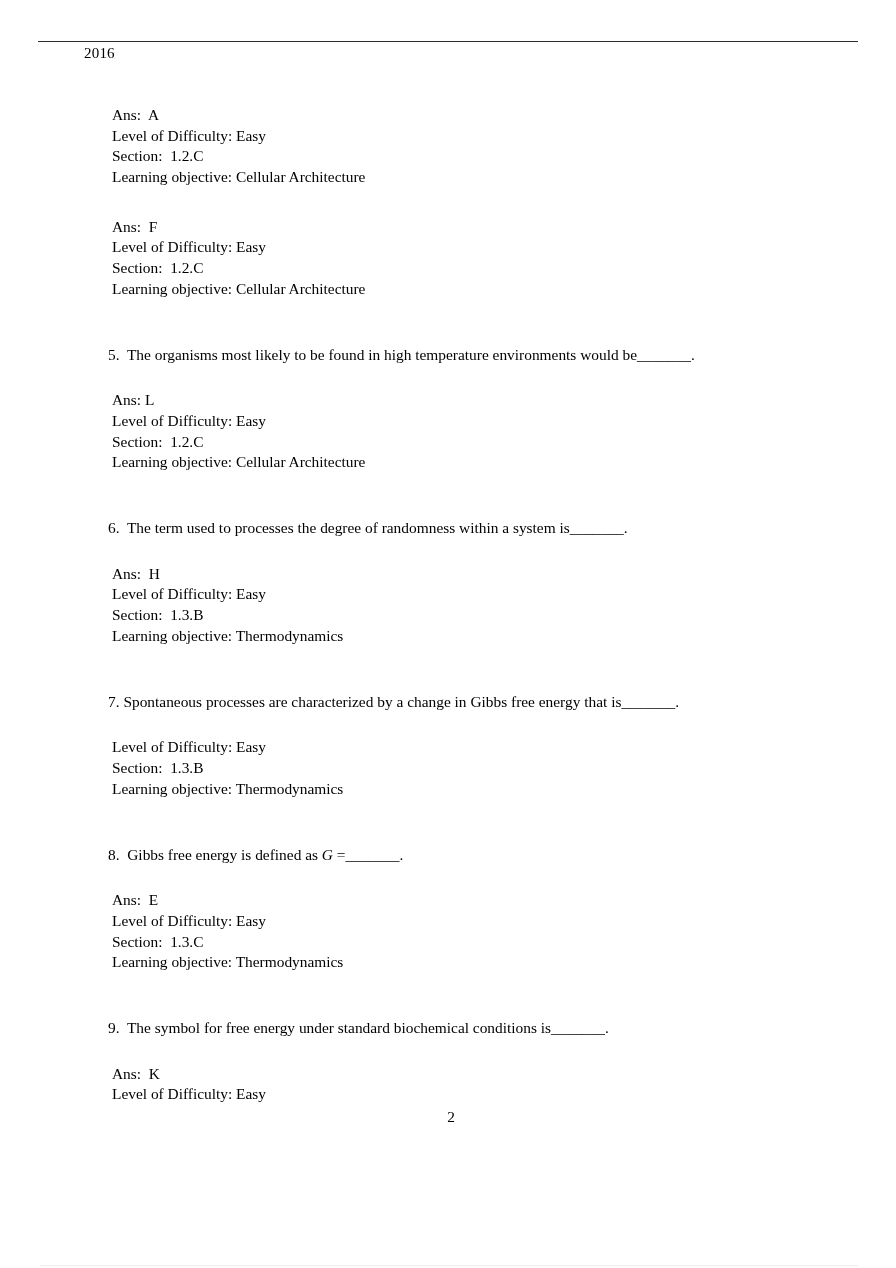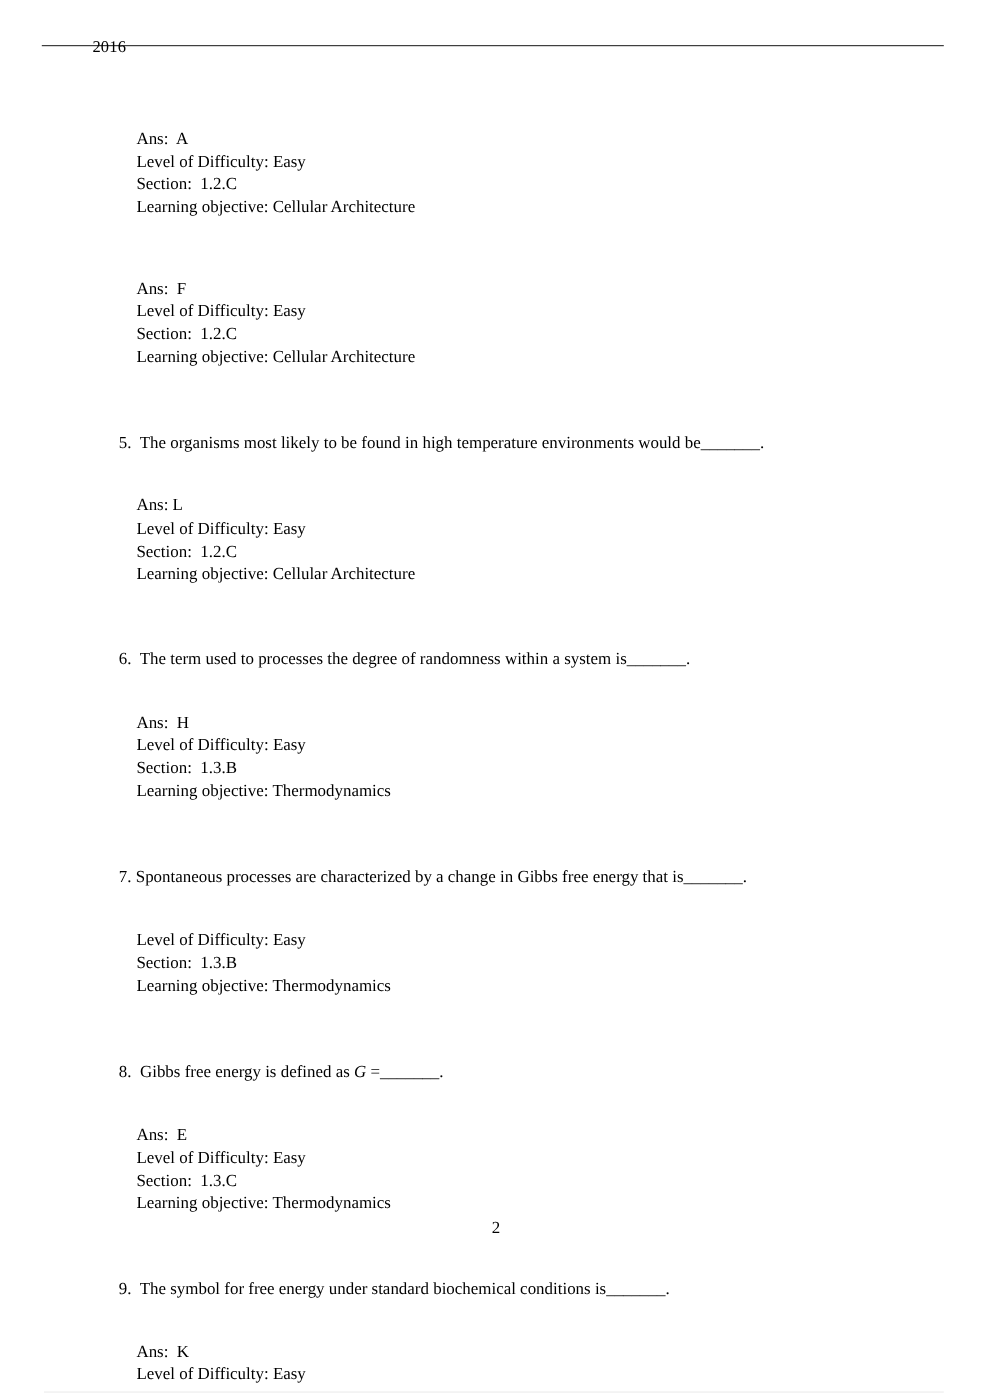--- a/index.html
+++ b/index.html
@@ -35,21 +35,21 @@
     position: absolute;
     left: 38px;
     top: 41px;
     width: 820px;
     height: 1px;
     background: #2b2b2b;
   }
   .header-year {
     position: absolute;
     left: 84px;
-    top: 34px;
+    top: 44px;
     font-size: 15px;
     line-height: 18px;
     letter-spacing: 0.2px;
     white-space: pre;
   }
 
   
   .content {
     position: absolute;
     left: 108px;
@@ -77,21 +77,21 @@
   b, .bold {
     font-weight: normal;
   }
 
   .mathvar {
     font-style: italic;
   }
 
   
   .block {
-    margin: 16px;
+    margin: 4px;
   }
   .gap-1 {
     height: 20.7px;
   }
   .gap-2 {
     height: 41.4px;
   }
 
   
   .page-number {

